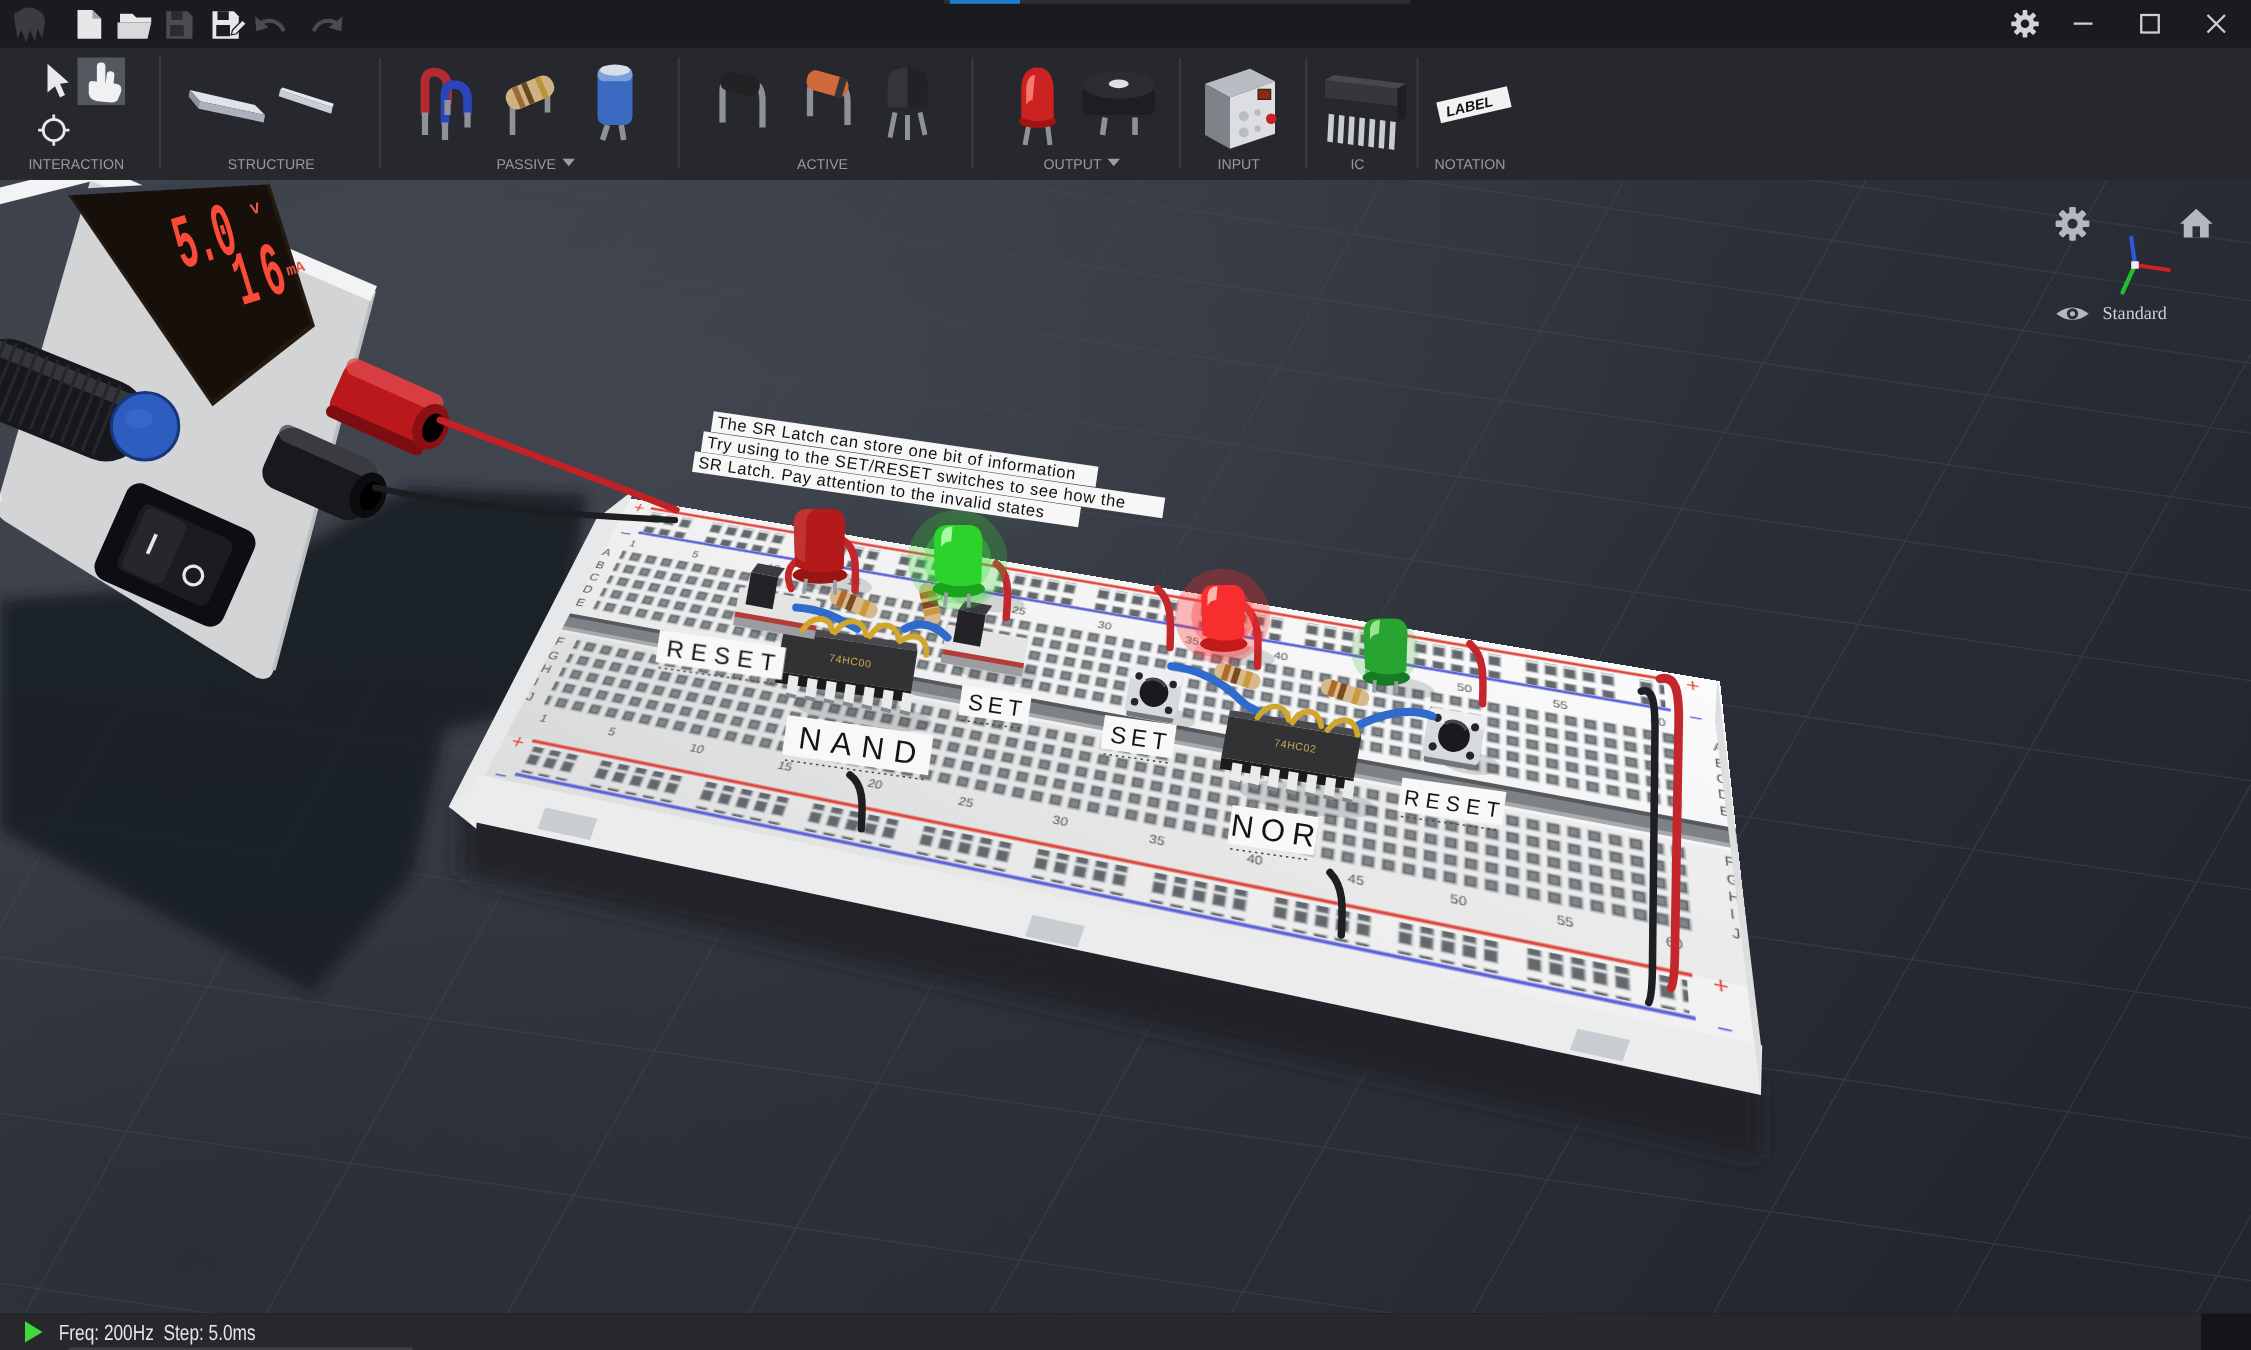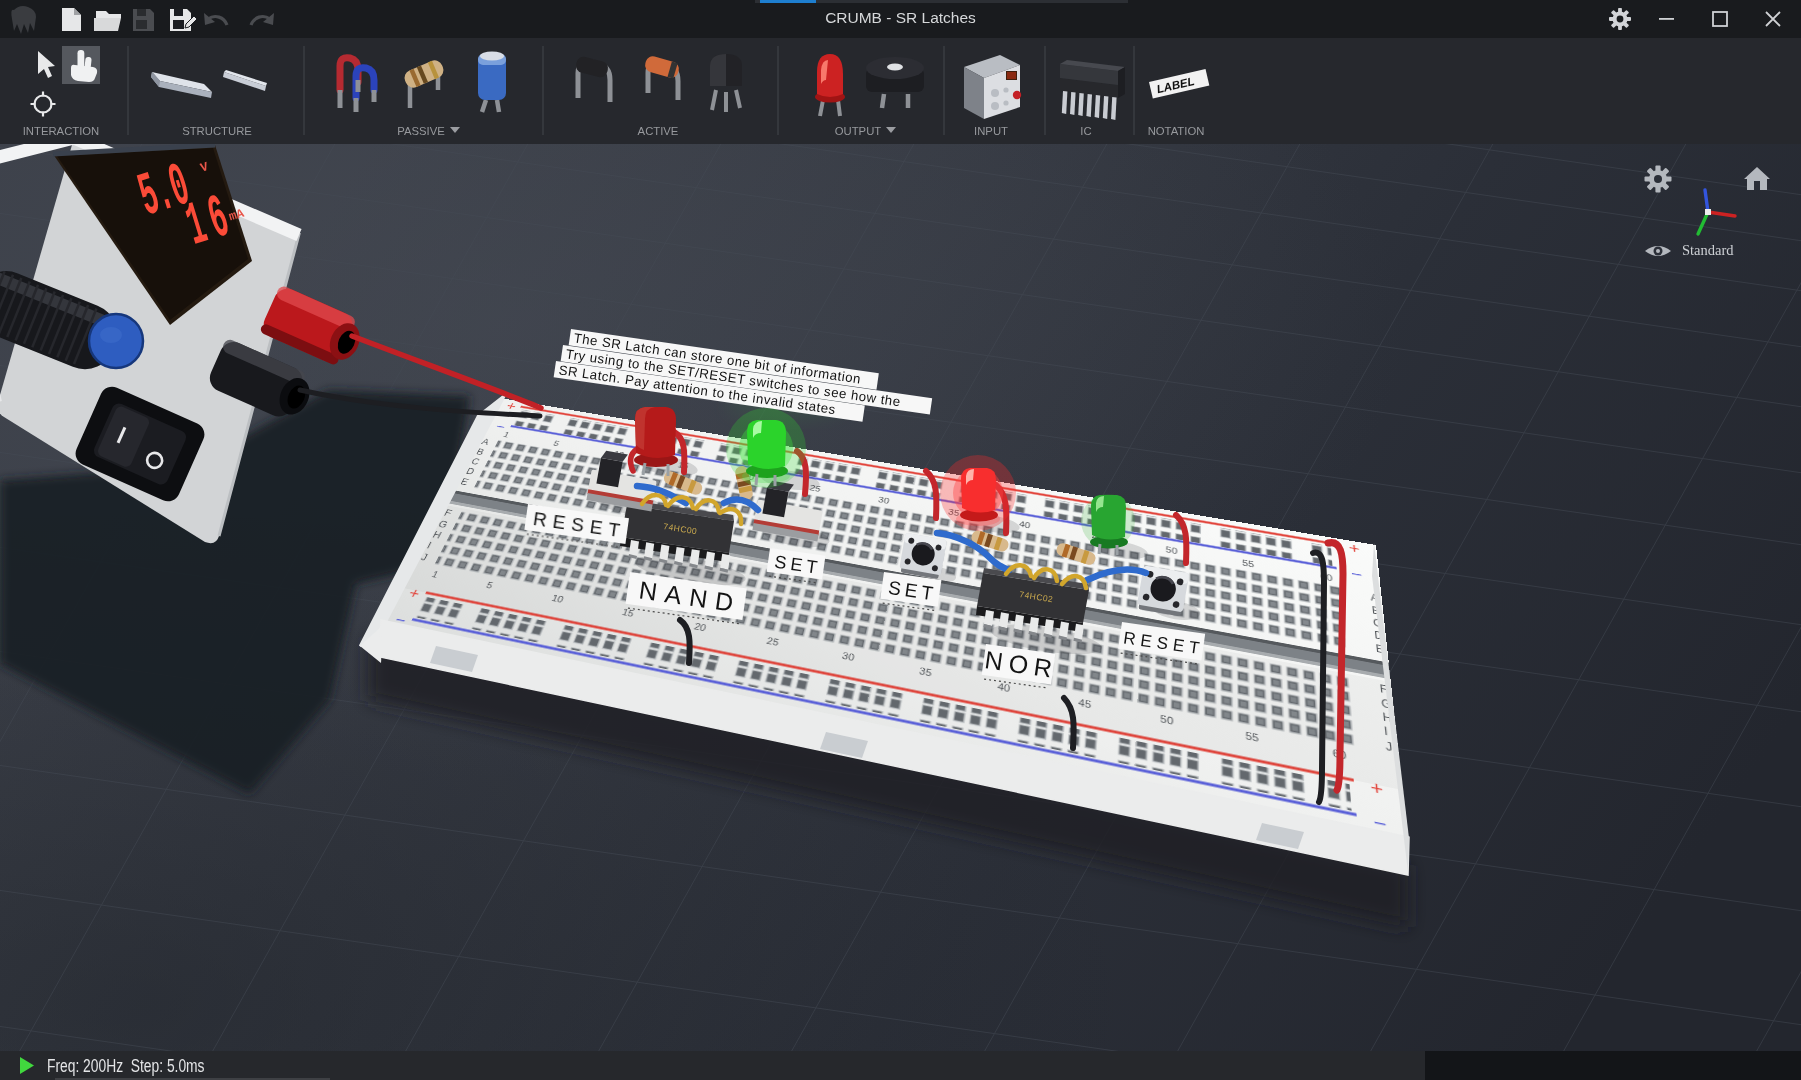--- a/index.html
+++ b/index.html
@@ -3,21 +3,21 @@
 *{margin:0;padding:0;box-sizing:border-box}
 .fs{font-family:"Liberation Sans",sans-serif}
 .fm{font-family:"Liberation Mono",monospace}
 .fr{font-family:"Liberation Serif",serif}
 body{width:1801px;height:1080px;overflow:hidden;background:#131518;font-family:"Liberation Sans",sans-serif}
 #title{position:absolute;left:0;top:0;width:1801px;height:38px;background:#191b1e}
 #title .t{position:absolute;left:0;right:0;top:9px;text-align:center;color:#d6d8da;font-size:15.5px}
 #toolbar{position:absolute;left:0;top:38px;width:1801px;height:106px;background:#26282d}
 #vp{position:absolute;left:0;top:144px;width:1801px;height:907px;overflow:hidden}
 #board{position:absolute;left:0;top:0;width:1000px;height:330px;transform-origin:0 0;transform:matrix3d(0.703181,0.096636,0,-0.00012560,-0.529397,0.478060,0,-0.00043621,0,0,1,0,500.0000,254.0000,0,1)}
-#bottom{position:absolute;left:0;top:1051px;width:1425px;height:29px;background:#26282c}
+#bottom{position:absolute;left:0;top:1051px;width:1761px;height:29px;background:#26282c}
 #bottom .f{position:absolute;left:47px;top:5px;color:#e4e5e7;font-size:17.5px}
 svg{position:absolute;left:0;top:0}
 </style></head><body>
 <div id="title">
 <svg width="1801" height="38">
       <path d="M14,10 q6,-6 14,-3 q8,3 8,10 l-2,14 -4,-8 -2,10 -4,-9 -3,10 -4,-10 -3,7 -2,-12 q-2,-11 2,-9z" fill="#3a3c40"></path>
 <path d="M62,8 h12 l7,7 v16 h-19 z" fill="#e6e7e8"></path>
       <path d="M74,8 l7,7 h-7 z" fill="#9fa1a4"></path>
 <path d="M96,11 h10 l3,3 h12 v4 h-25 z" fill="#e6e7e8"></path>
       <path d="M94,18 h27 l-3,13 h-24 z" fill="#d8d9da"></path>
@@ -45,21 +45,20 @@
         <rect x="-1.9" y="-11" width="3.8" height="4.6" rx="0.8" transform="translate(1620,19) rotate(135)"></rect>
         <rect x="-1.9" y="-11" width="3.8" height="4.6" rx="0.8" transform="translate(1620,19) rotate(180)"></rect>
         <rect x="-1.9" y="-11" width="3.8" height="4.6" rx="0.8" transform="translate(1620,19) rotate(225)"></rect>
         <rect x="-1.9" y="-11" width="3.8" height="4.6" rx="0.8" transform="translate(1620,19) rotate(270)"></rect>
         <rect x="-1.9" y="-11" width="3.8" height="4.6" rx="0.8" transform="translate(1620,19) rotate(315)"></rect>
       </g>
 <rect x="1659" y="18" width="15" height="1.8" fill="#cfd1d4"></rect>
 <rect x="1713" y="12" width="14" height="14" fill="none" stroke="#cfd1d4" stroke-width="1.8"></rect>
 <path d="M1766,12 l14,14 M1780,12 l-14,14" stroke="#cfd1d4" stroke-width="1.8"></path>
     </svg>
-<div class="t">CRUMB - SR Latches</div>
 <div style="position:absolute;left:755px;top:0;width:373px;height:3px;background:#2c2f34"></div>
 <div style="position:absolute;left:760px;top:0;width:56px;height:3px;background:#1e7fd0"></div>
 </div>
 <div id="toolbar">
     <svg width="1801" height="106">
       <line x1="128" y1="8" x2="128" y2="97" stroke="#3a3d42" stroke-width="1.5"></line>
 <line x1="304" y1="8" x2="304" y2="97" stroke="#3a3d42" stroke-width="1.5"></line>
 <line x1="543" y1="8" x2="543" y2="97" stroke="#3a3d42" stroke-width="1.5"></line>
 <line x1="778" y1="8" x2="778" y2="97" stroke="#3a3d42" stroke-width="1.5"></line>
 <line x1="944" y1="8" x2="944" y2="97" stroke="#3a3d42" stroke-width="1.5"></line>

